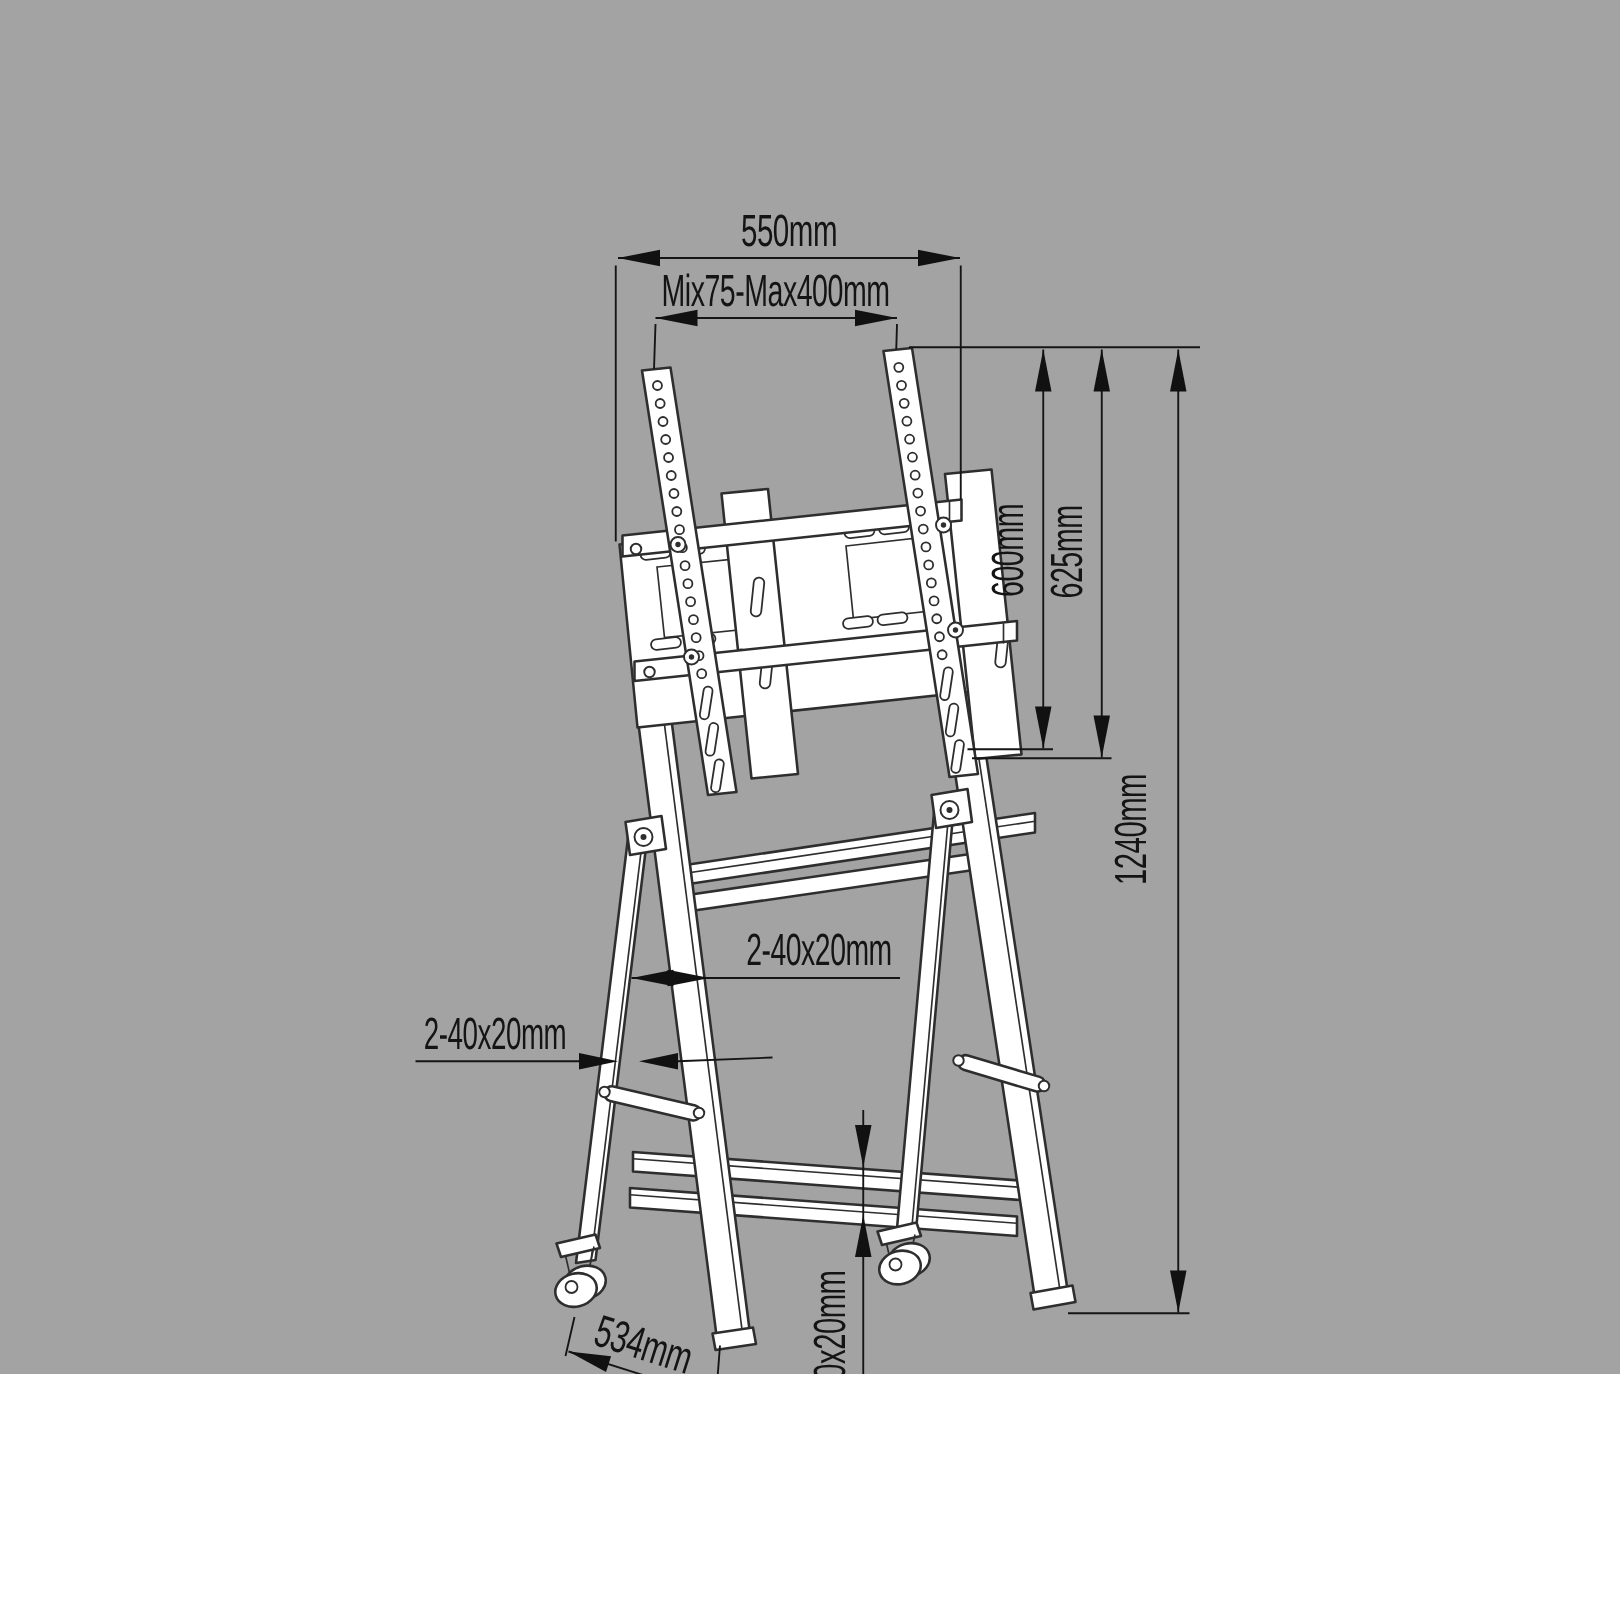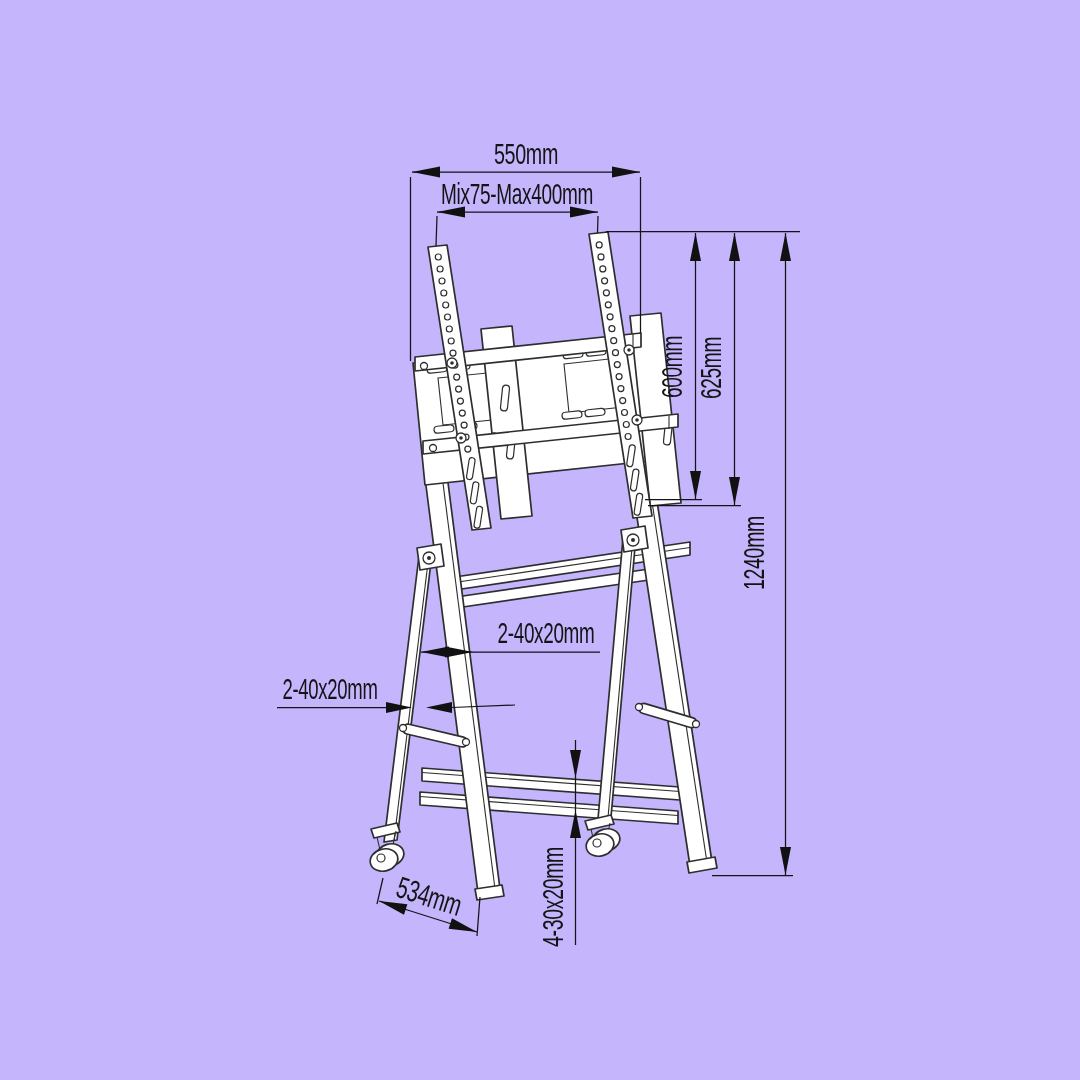--- a/index.html
+++ b/index.html
@@ -1,18 +1,18 @@
 <!DOCTYPE html>
 <html><head>
 <meta charset="utf-8">
 <style>
   html, body { margin: 0; padding: 0; background: #ffffff; }
   .stage {
-    width: 1080px; height: 1080px;
-    background: #c4b5fd;
+    width: 1080px; height: 916px;
+    background: #a3a3a3;
     position: relative;
     font-family: "Liberation Sans", sans-serif;
   }
   svg { display: block; }
   .struct { fill: #ffffff; stroke: #2e2e2e; stroke-width: 1.7; stroke-linejoin: round; }
   .struct-thin { fill: none; stroke: #2e2e2e; stroke-width: 1.1; }
   .hole { fill: #ffffff; stroke: #2e2e2e; stroke-width: 1.2; }
   .slot { fill: #ffffff; stroke: #2e2e2e; stroke-width: 1.2; }
   .bolt { fill: #ffffff; stroke: #2e2e2e; stroke-width: 1.3; }
   .boltdot { fill: #2e2e2e; stroke: none; }

